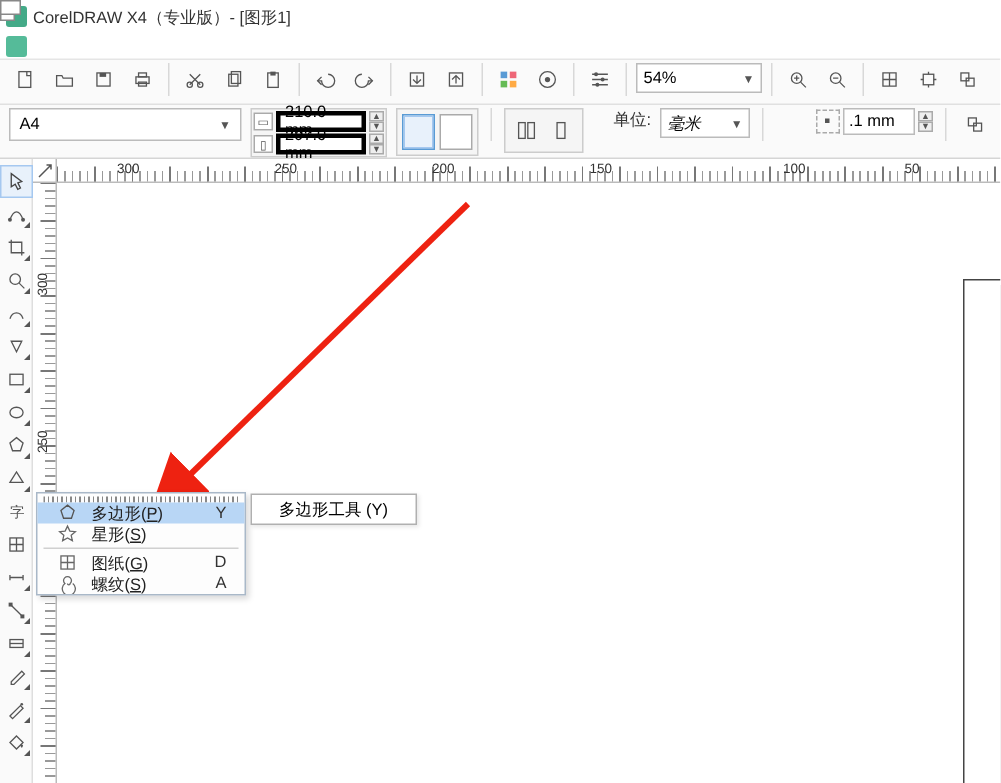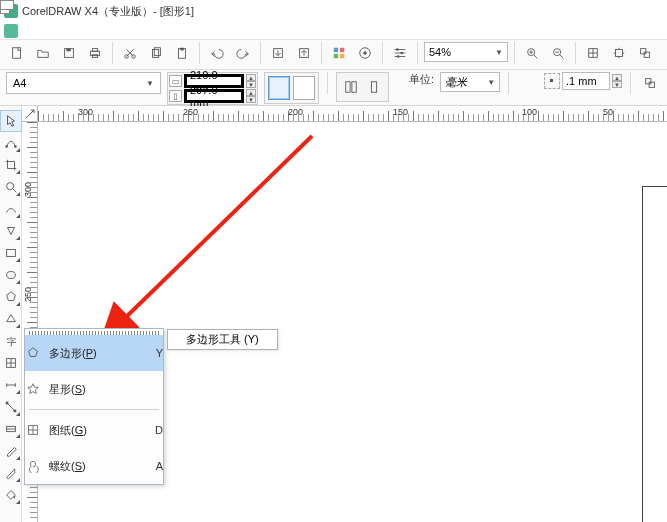--- a/index.html
+++ b/index.html
@@ -47,21 +47,21 @@
   .vruler .num { position: absolute; left: 1px; font-size: 9px; color: #333; writing-mode: vertical-lr; transform: rotate(180deg); }
   .vruler .ticks { position: absolute; right: 0; top: 0; bottom: 0; width: 7px; background: repeating-linear-gradient(to bottom, #999 0 1px, transparent 1px 5px); }
   .vruler .ticksL { position: absolute; right: 0; top: 0; bottom: 0; width: 10px; background: repeating-linear-gradient(to bottom, #777 0 1px, transparent 1px 25px); }
   .corner { position: absolute; left: 0; top: 0; width: 16px; height: 16px; border-right: 1px solid #bbb; border-bottom: 1px solid #bbb; background: #fff; display: flex; align-items: center; justify-content: center; }
   .corner svg { width: 10px; height: 10px; }
   .pagewrap { position: absolute; left: 620px; top: 80px; width: 300px; height: 400px; }
   .pageshadow { position: absolute; left: 4px; top: 4px; width: 100%; height: 100%; background: #bbb; }
   .page { position: absolute; left: 0; top: 0; width: 100%; height: 100%; background: #fff; border: 1px solid #444; }
   .flyout { position: absolute; left: 2px; top: 222px; border: 1px solid #a9b8c8; background: #fdfdfd; box-shadow: 2px 2px 4px rgba(0,0,0,0.15); width: 140px; z-index: 50; }
   .flyout .grip { height: 4px; background: repeating-linear-gradient(to right, #888 0 1px, transparent 1px 3px); margin: 2px 4px 0; }
-  .flyitem { display: flex; align-items: center; height: 36px; padding: 0 0; gap: 8px; }
+  .flyitem { display: flex; align-items: center; height: 14px; padding: 0 12px; gap: 8px; }
   .flyitem.hl { background: #b8d6f5; }
   .flyitem .ficon { width: 16px; height: 16px; display: flex; align-items: center; justify-content: center; color: #666; }
   .flyitem .flab { flex: 1; color: #222; }
   .flyitem .fkey { color: #333; margin-left: 4px; }
   .flysep { height: 1px; background: #d0d0d0; margin: 2px 4px; }
   .tooltip { position: absolute; left: 145px; top: 223px; background: #fff; border: 1px solid #b0b0b0; padding: 2px 18px; font-size: 10px; z-index: 51; box-shadow: 1px 1px 3px rgba(0,0,0,0.1); }
   .arrow { position: absolute; z-index: 40; pointer-events: none; }
   u { text-decoration: underline; }
 </style>
 </head>

